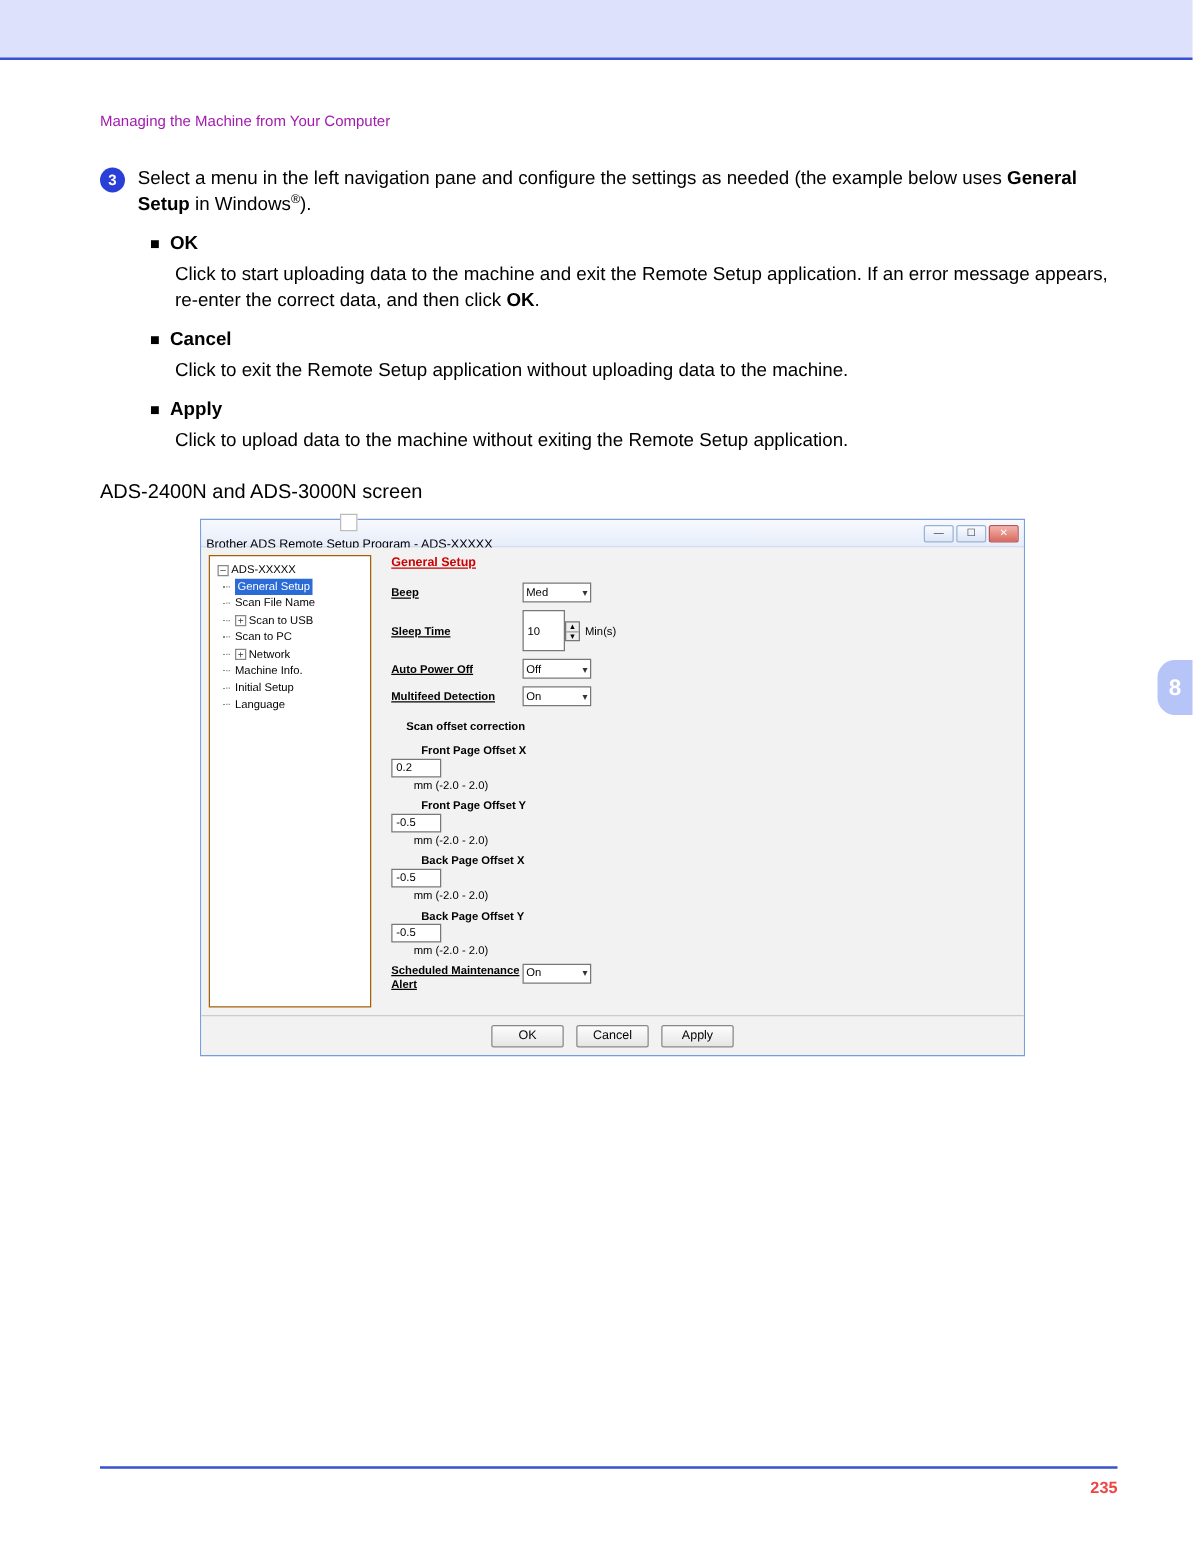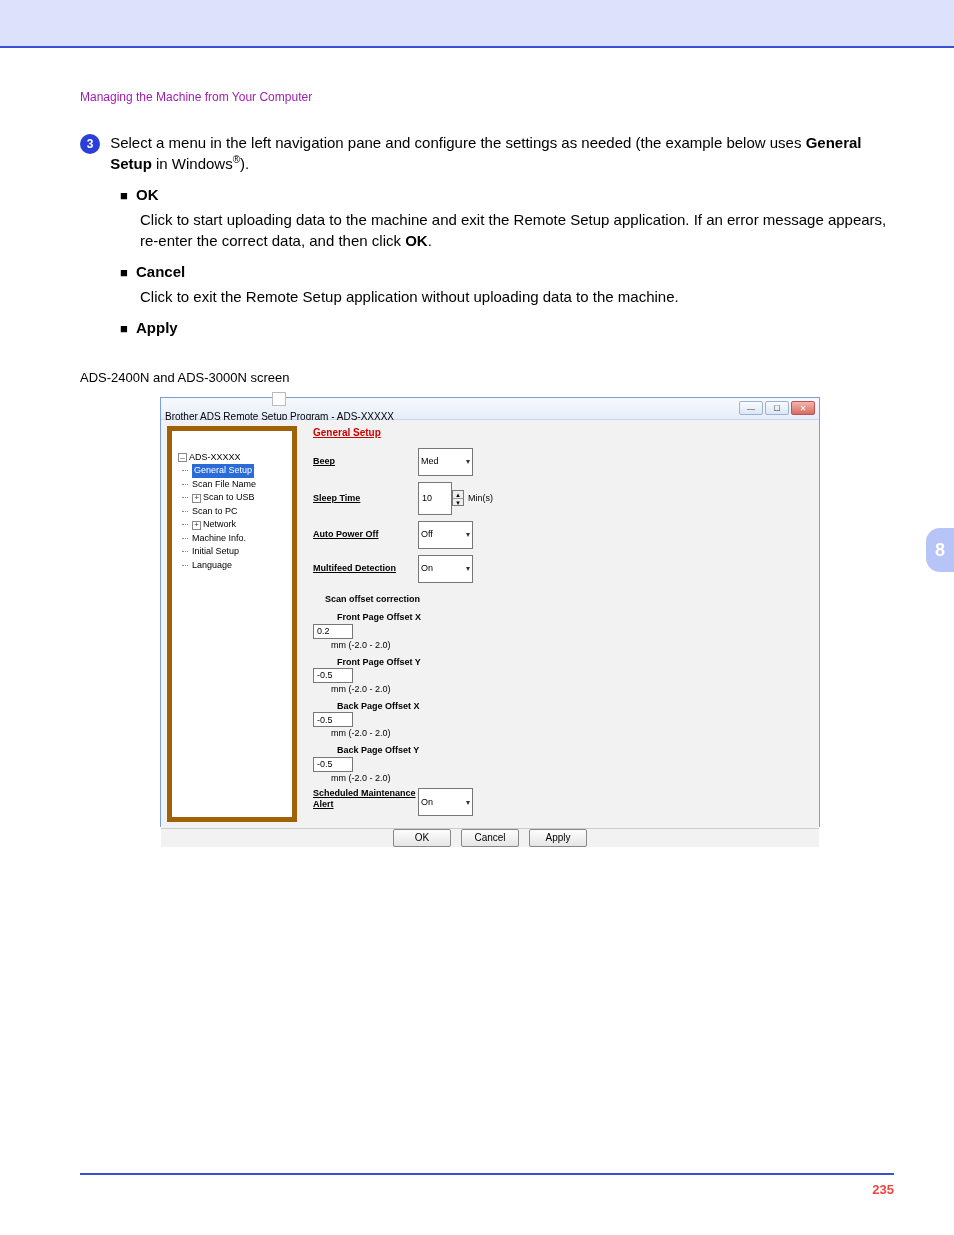--- a/index.html
+++ b/index.html
@@ -54,23 +54,23 @@
     margin-top: 10px;
   }
   .sub-item .bullet { font-size: 13px; margin-right: 4px; }
   .sub-item .label { font-weight: bold; }
   .sub-desc {
     margin-left: 60px;
     margin-top: 4px;
     font-size: 15px;
   }
   .screen-label {
-    margin-top: 30px;
+    margin-top: 20px;
     margin-bottom: 10px;
-    font-size: 13px;
+    font-size: 16px;
   }
   
   .window {
     margin: 10px auto 0 80px;
     width: 660px;
     height: 430px;
     border: 1px solid #7a9de0;
     background: #f2f2f2;
     font-family: Tahoma, Arial, sans-serif;
     font-size: 10px;
@@ -106,23 +106,23 @@
   }
   .win-btn.close { background: linear-gradient(#f3b4ad,#d96b5f); color: #fff; border-color: #b55; }
   .win-body {
     flex: 1;
     display: flex;
     background: #f2f2f2;
   }
   .tree {
     width: 130px;
     background: #fff;
-    border: 5px solid #a16207;
+    border: 1px solid #a16207;
     margin: 6px;
-    padding: 20px 2px;
+    padding: 4px 2px;
     font-size: 9px;
     line-height: 1.5;
     overflow: hidden;
   }
   .tree .node { white-space: nowrap; }
   .tree .lv1 { padding-left: 4px; }
   .tree .lv2 { padding-left: 18px; position: relative; }
   .tree .lv2::before {
     content: "";
     position: absolute;
@@ -159,21 +159,21 @@
     margin-bottom: 8px;
   }
   .row {
     display: flex;
     align-items: center;
     margin-bottom: 6px;
   }
   .row .lbl { width: 105px; font-weight: bold; text-decoration: underline; }
   .sel {
     width: 55px;
-    height: 28px;
+    height: 16px;
     border: 1px solid #777;
     background: #fff;
     font-size: 9px;
     padding: 0 2px;
     display: flex;
     align-items: center;
     justify-content: space-between;
   }
   .sel::after { content: "▾"; font-size: 8px; color: #333; }
   .numbox {
@@ -273,20 +273,21 @@
   <div class="sub-item">
     <span class="bullet">■</span>
     <span class="label">Cancel</span>
   </div>
   <div class="sub-desc">Click to exit the Remote Setup application without uploading data to the machine.</div>
 
   <div class="sub-item">
     <span class="bullet">■</span>
     <span class="label">Apply</span>
   </div>
+  <div class="sub-desc">Click to upload data to the machine without exiting the Remote Setup application.</div>
 
   <div class="screen-label">ADS-2400N and ADS-3000N screen</div>
 
   <div class="window">
     <div class="titlebar">
       <div class="left">
         <span class="app-icon"></span>
         <span>Brother ADS Remote Setup Program - ADS-XXXXX</span>
       </div>
       <div class="win-btns">

